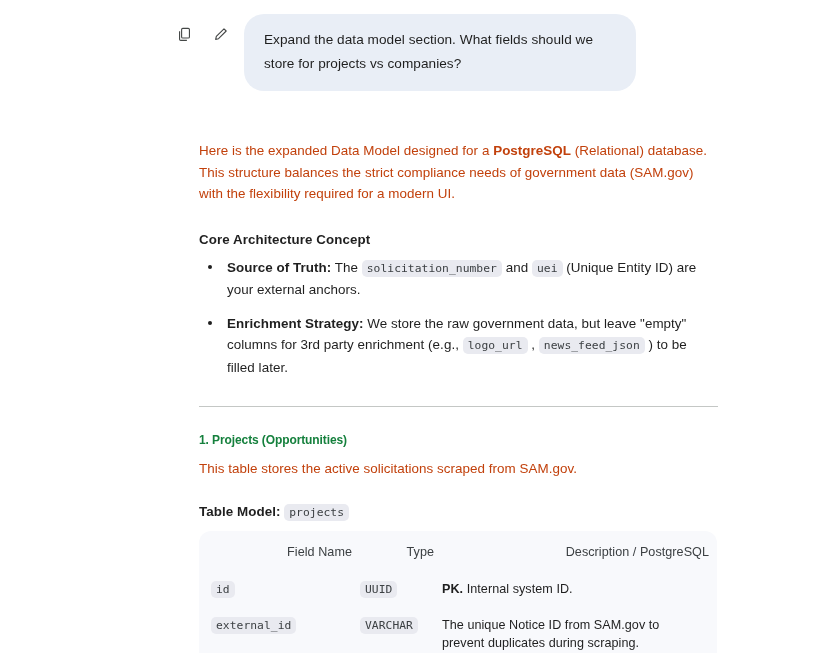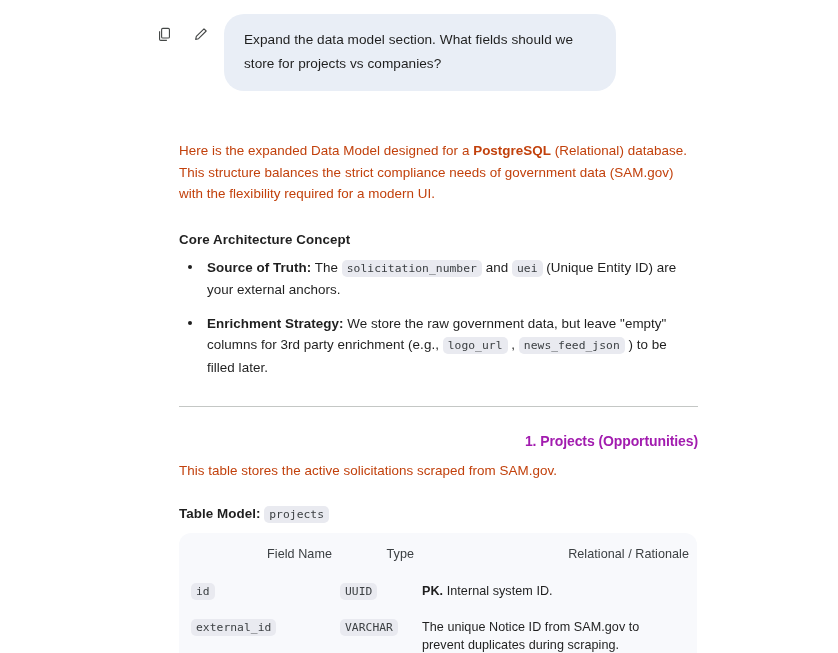--- a/index.html
+++ b/index.html
@@ -13,20 +13,21 @@
     overflow: hidden;
     font-family: "Liberation Sans", sans-serif;
     color: #1f1f1f;
     -webkit-font-smoothing: antialiased;
   }
 
   .page {
     position: relative;
     width: 740px;
     height: 653px;
+    padding-left: 20px;
   }
 
   
   .user-turn {
     display: flex;
     align-items: flex-start;
     justify-content: flex-end;
     padding-top: 14px;
     padding-right: 124px;
   }
@@ -145,25 +146,24 @@
 
   hr.rule {
     border: 0;
     border-top: 1px solid #c4c7c5;
     margin: 28px 0 0 0;
     width: 519px;
   }
 
   h3.section {
     margin: 26px 0 11px 0;
-    font-size: 14px;
+    font-size: 12px;
     font-weight: bold;
     letter-spacing: -0.1px;
-    color: #a21caf;
-    text-align: right;
+    color: #15803d;
   }
 
   .table-label {
     margin: 24px 0 12px 0;
     font-size: 13.4px;
     letter-spacing: 0.05px;
   }
 
   
   .tbl-wrap {
@@ -258,21 +258,21 @@
         <table class="fields">
           <colgroup>
             <col class="c-field">
               <col class="c-type">
               <col class="c-desc">
           </colgroup>
           <thead>
             <tr>
               <th>Field Name</th>
               <th>Type</th>
-              <th>Relational / Rationale</th>
+              <th>Description / PostgreSQL</th>
             </tr>
           </thead>
           <tbody>
             <tr>
               <td><code class="chip">id</code></td>
               <td><code class="chip">UUID</code></td>
               <td><span class="b">PK.</span><span> Internal system ID.</span><span class="i"></span></td>
             </tr>
             <tr>
               <td><code class="chip">external_id</code></td>

